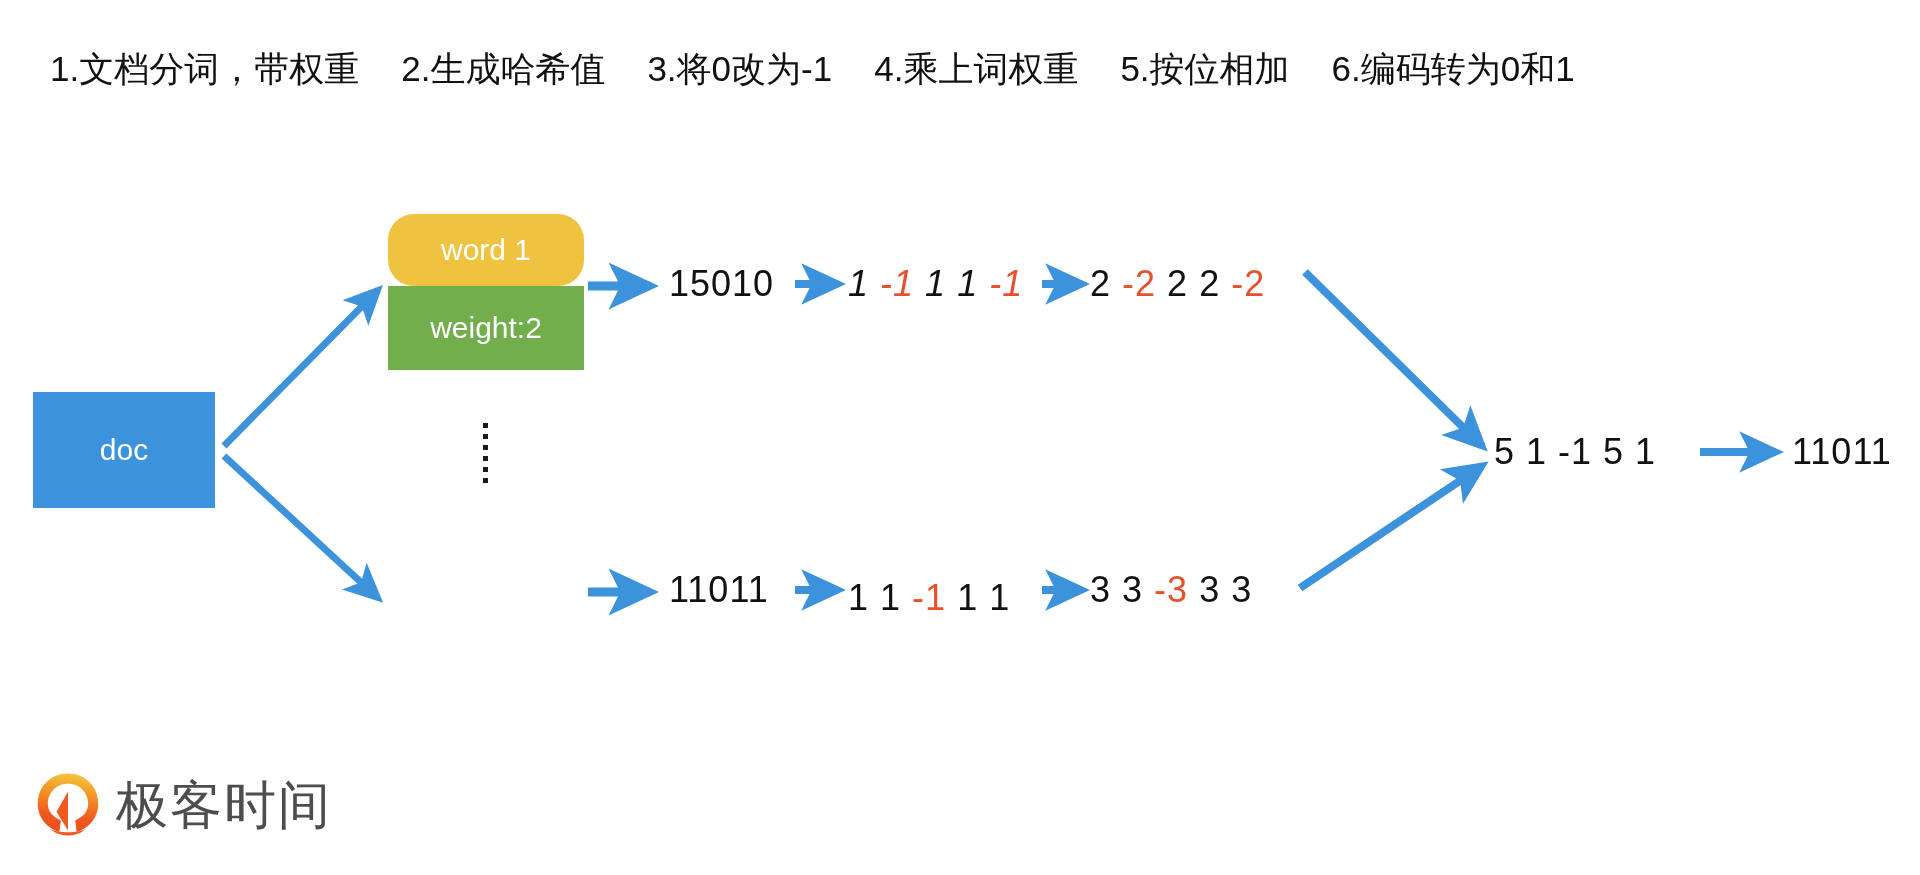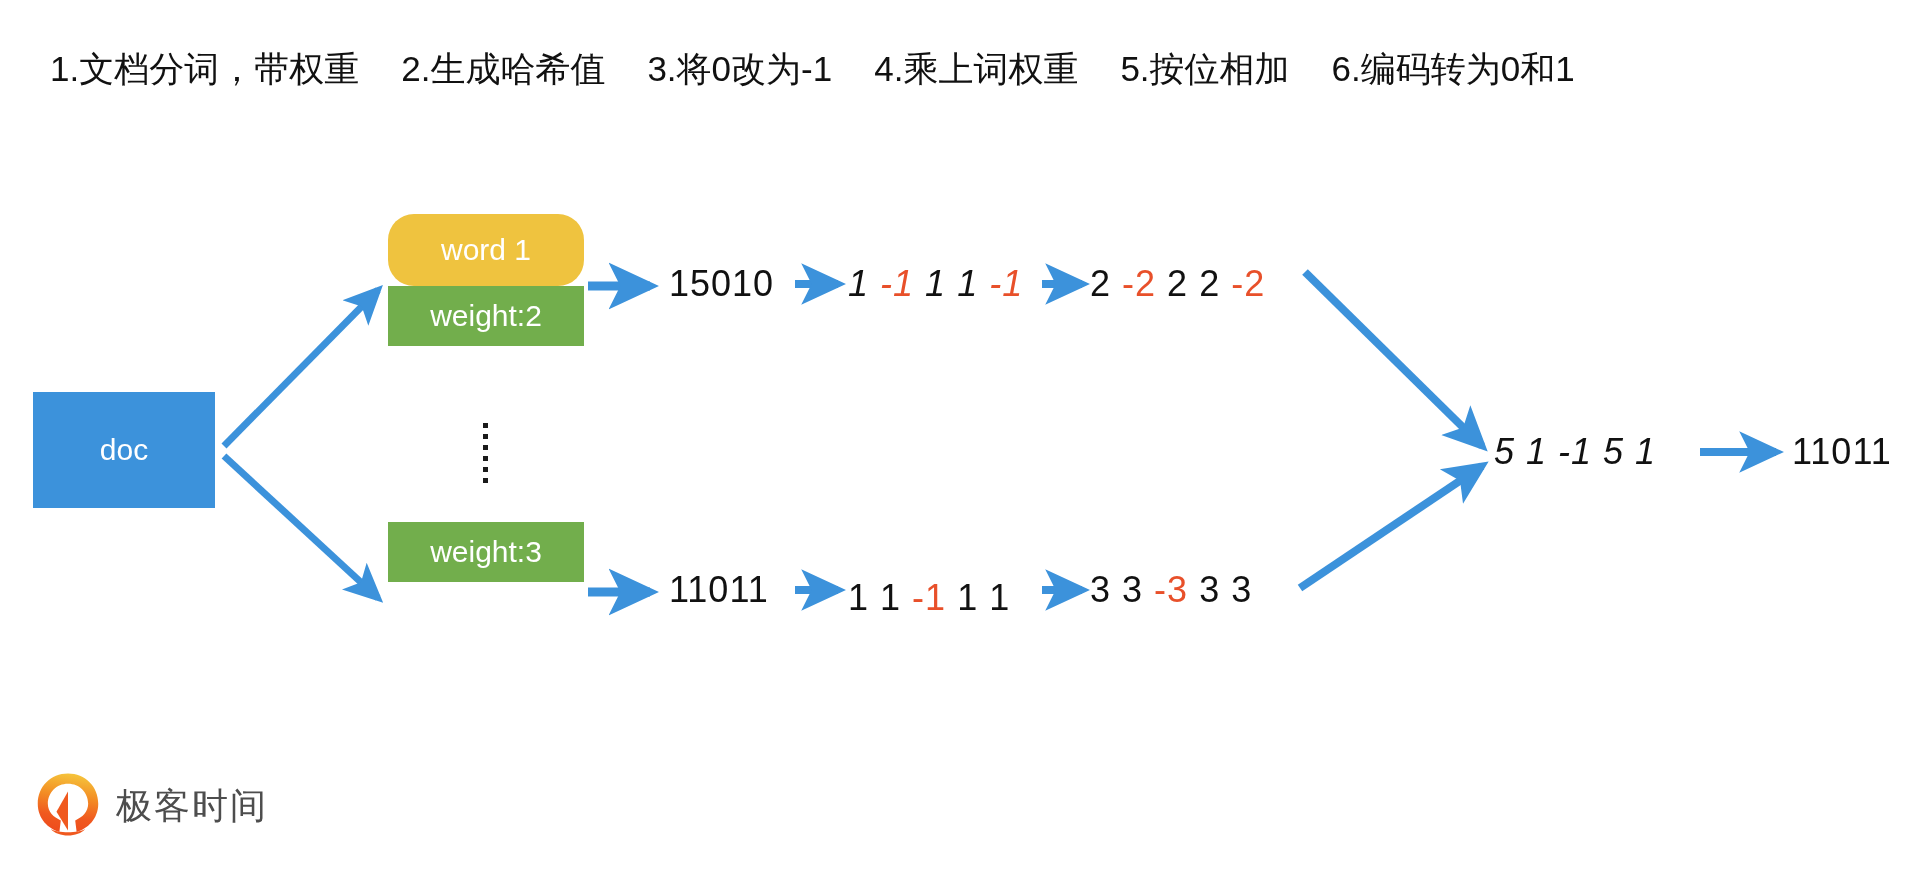--- a/index.html
+++ b/index.html
@@ -60,21 +60,21 @@
     height: 72px;
     background: #EFC33F;
     color: #ffffff;
     display: flex;
     align-items: center;
     justify-content: center;
     font-size: 30px;
     border-radius: 26px;
   }
   .word-card .word-bottom {
-    height: 60px;
+    height: 84px;
     background: #72AE4C;
     color: #ffffff;
     display: flex;
     align-items: center;
     justify-content: center;
     font-size: 30px;
   }
   #word-card-1 { left: 388px; top: 214px; }
   #word-card-2 { left: 388px; top: 522px; }
 
@@ -109,21 +109,21 @@
   .seq .neg { color: #E8502A; }
 
   #seq-hash-1  { left: 669px; top: 262px; }
   #seq-signed-1{ left: 848px; top: 262px; font-style: italic; }
   #seq-weighted-1{ left: 1090px; top: 262px; }
 
   #seq-hash-2  { left: 669px; top: 568px; }
   #seq-signed-2{ left: 848px; top: 576px; }
   #seq-weighted-2{ left: 1090px; top: 568px; }
 
-  #seq-sum     { left: 1494px; top: 430px; font-style: italic; }
+  #seq-sum     { left: 1494px; top: 430px; }
   #seq-final   { left: 1792px; top: 430px; }
 
   
   #arrows {
     position: absolute;
     left: 0;
     top: 0;
     width: 1920px;
     height: 875px;
     pointer-events: none;
@@ -136,21 +136,21 @@
     top: 770px;
     display: flex;
     align-items: center;
   }
   .logo-mark {
     width: 72px;
     height: 72px;
     margin-right: 12px;
   }
   .logo-text {
-    font-size: 36px;
+    font-size: 52px;
     color: #4d4d4d;
     letter-spacing: 2px;
     font-family: "DejaVu Sans", "Liberation Sans", sans-serif;
   }
 </style>
 </head>
 <body>
 
 <div id="canvas">
 
@@ -204,23 +204,20 @@
   <div class="vdots">
     <i></i>
     <i></i>
     <i></i>
     <i></i>
     <i></i>
     <i></i>
   </div>
 
   <div class="word-card" id="word-card-2">
-    <div class="word-bottom">
-      <span>weight:3</span>
-    </div>
   </div>
 
   <div class="seq" id="seq-hash-1">15010</div>
   <div class="seq" id="seq-signed-1"><span>1</span> <span class="neg">-1</span> <span>1</span> <span>1</span> <span class="neg">-1</span></div>
   <div class="seq" id="seq-weighted-1"><span>2</span> <span class="neg">-2</span> <span>2</span> <span>2</span> <span class="neg">-2</span></div>
 
   <div class="seq" id="seq-hash-2">11011</div>
   <div class="seq" id="seq-signed-2"><span>1</span> <span>1</span> <span class="neg">-1</span> <span>1</span> <span>1</span></div>
   <div class="seq" id="seq-weighted-2"><span>3</span> <span>3</span> <span class="neg">-3</span> <span>3</span> <span>3</span></div>
 

